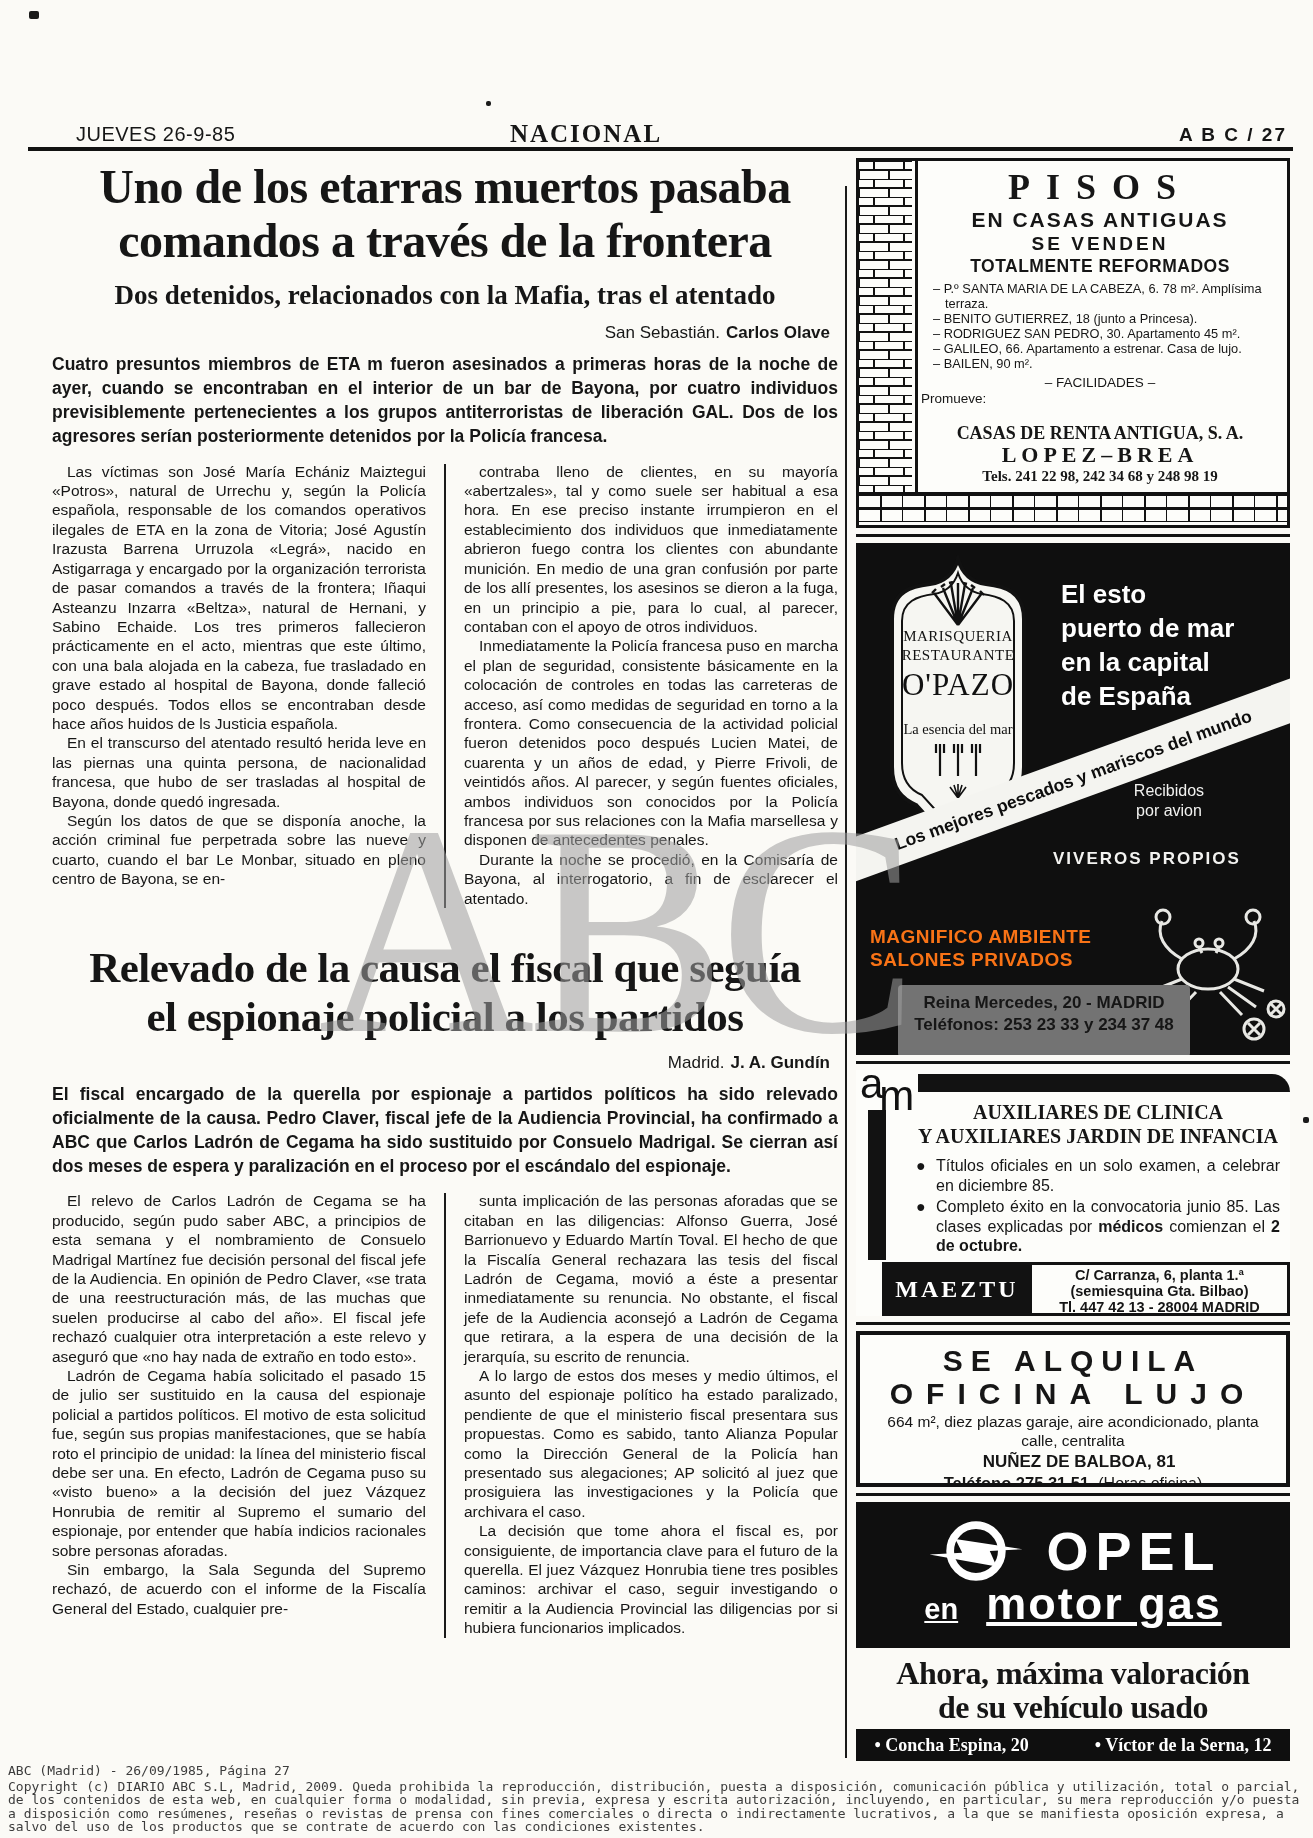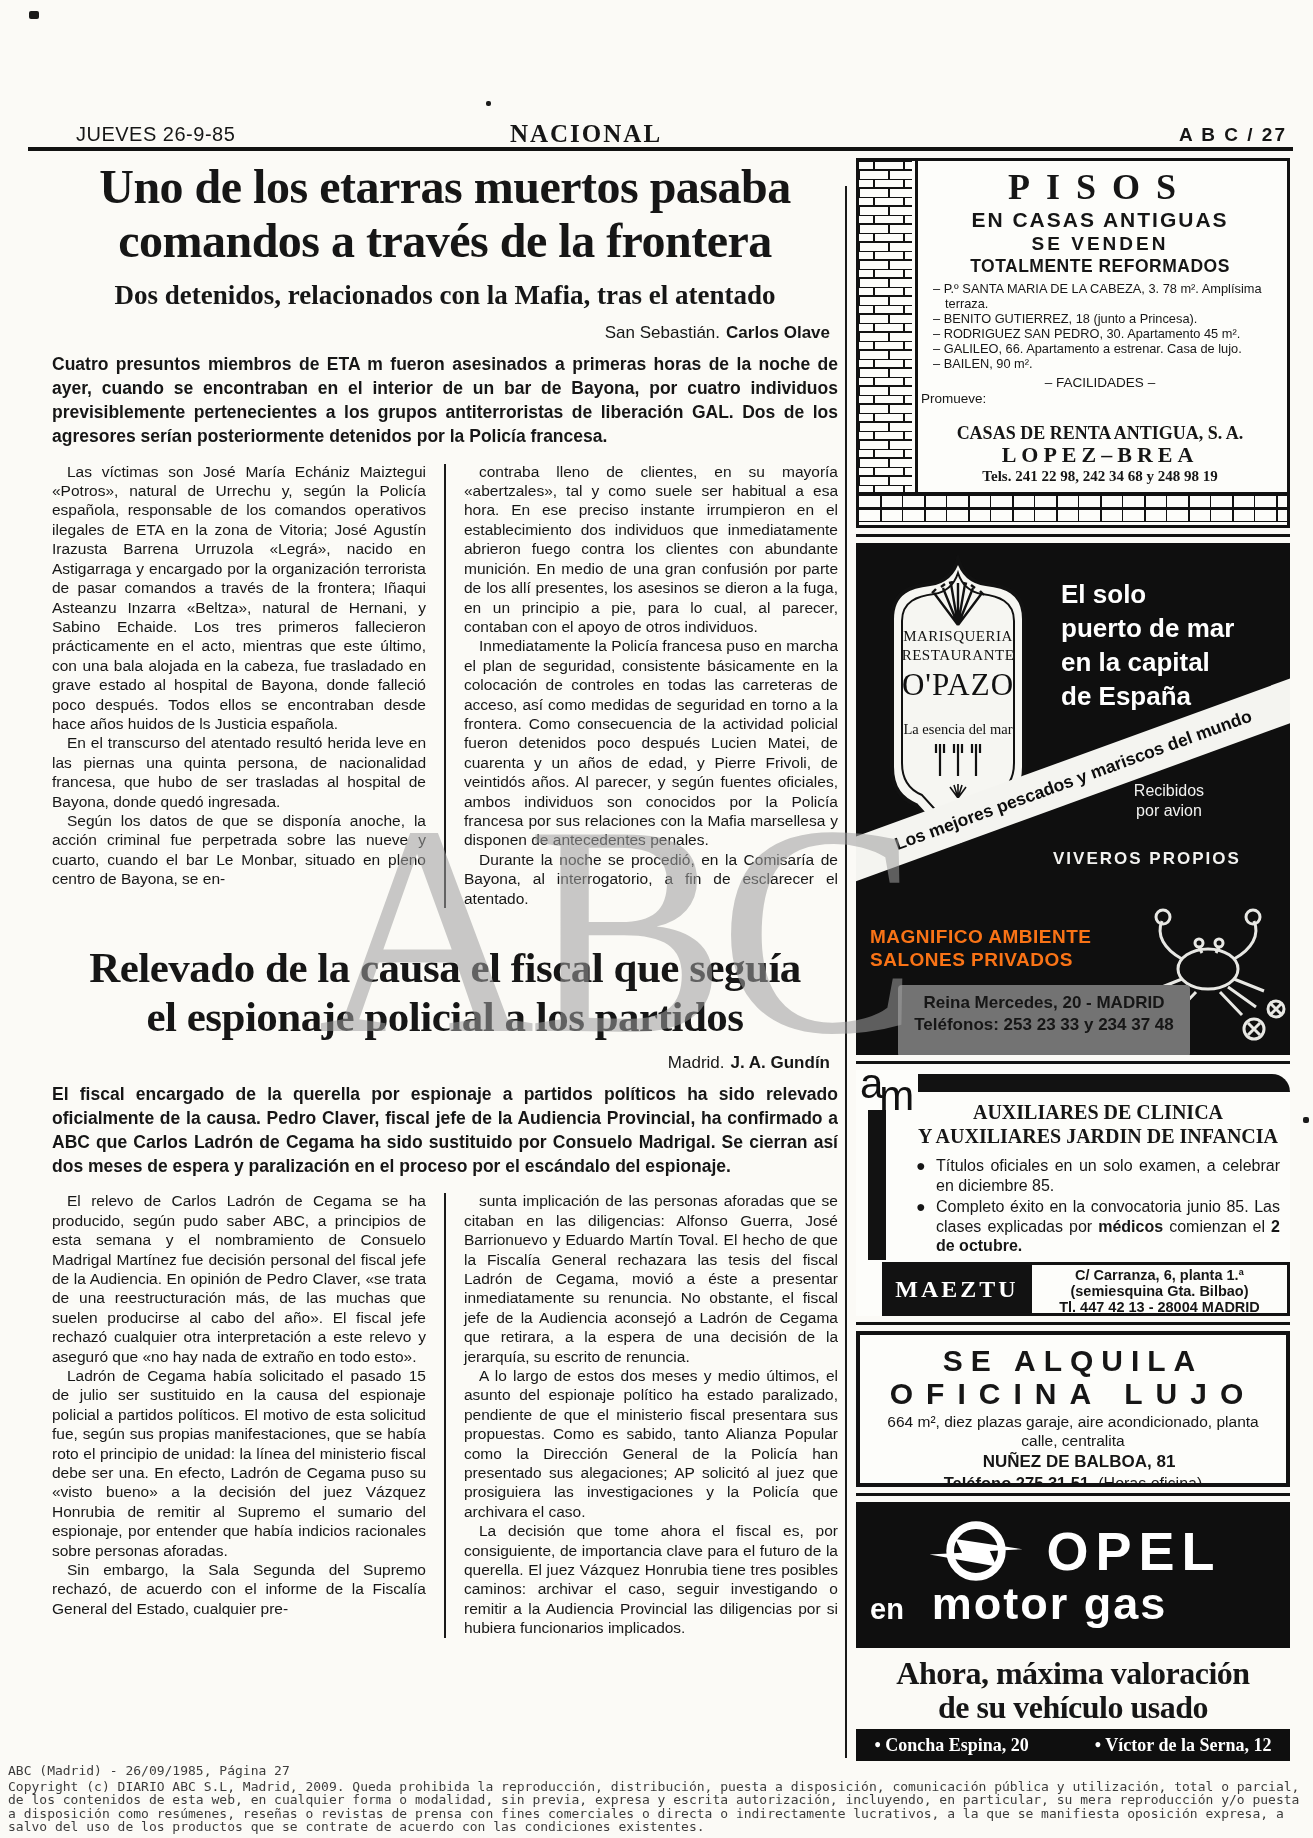--- a/index.html
+++ b/index.html
@@ -82,21 +82,21 @@
   .ofi-l1{font-weight:900;font-size:30px;letter-spacing:8px;line-height:32px;}
   .ofi-l2{font-weight:900;font-size:30px;letter-spacing:13px;line-height:34px;}
   .ofi-desc{font-size:15.5px;line-height:19px;width:94%;margin:1px auto 0 auto;}
   .ofi-addr{font-weight:bold;font-size:17px;line-height:22px;margin-top:1px;padding-left:12px;}
   .ofi-phone{font-size:16px;line-height:20px;}
   .ofi-phone b{font-size:16.5px;}
   
   .opel-box{height:146px;background:#0f0f0f;color:#fff;padding:8px 14px;box-sizing:border-box;display:flex;flex-direction:column;justify-content:center;}
   .opel-row1{display:flex;align-items:center;justify-content:center;gap:18px;}
   .opel-brand{font-weight:900;font-size:54px;letter-spacing:7px;line-height:60px;}
-  .opel-row2{display:flex;align-items:baseline;gap:28px;margin-top:-4px;}
+  .opel-row2{display:flex;align-items:baseline;justify-content:center;gap:28px;margin-top:-4px;text-decoration:underline;}
   .opel-en{font-weight:800;font-size:29px;}
   .opel-brand2{font-weight:800;font-size:45px;letter-spacing:2px;line-height:52px;}
   .opel-claim{font-family:"Liberation Serif",serif;font-weight:bold;font-size:32px;line-height:34px;text-align:center;margin-top:8px;letter-spacing:-.5px;}
   .opel-bar{height:32px;background:#0f0f0f;color:#fff;display:flex;align-items:center;justify-content:center;gap:66px;font-family:"Liberation Serif",serif;font-weight:bold;font-size:18px;margin-top:5px;}
   
   .watermark{position:absolute;left:318px;top:780px;font-family:"Liberation Serif",serif;font-size:300px;line-height:1;color:#9f9f9f;opacity:.55;letter-spacing:-8px;z-index:40;pointer-events:none;}
   .footer{position:absolute;left:8px;top:1764px;width:1300px;font-family:"DejaVu Sans Mono",monospace;font-size:13px;line-height:13.6px;color:#3c3c3c;z-index:5;}
   .footer-line1{margin-bottom:2px;}
   .speck{position:absolute;background:#1a1a1a;border-radius:2px;}
 </style>
@@ -183,21 +183,21 @@
             </defs>
           <rect width="428" height="27" fill="url(#bp2)"></rect>
         </svg>
       </div>
       <div class="pisos-body">
         <div class="pisos-title">PISOS</div>
         <div class="pisos-sub1">EN CASAS ANTIGUAS</div>
         <div class="pisos-sub2">SE VENDEN</div>
         <div class="pisos-sub3">TOTALMENTE REFORMADOS</div>
         <div class="pisos-list">
-          <div class="pisos-item">– P.º SANTA MARIA DE LA CABEZA, 3. 78 m². Amplísima terraza.</div>
+          <div class="pisos-item">– P.º SANTA MARIA DE LA CABEZA, 6. 78 m². Amplísima terraza.</div>
           <div class="pisos-item">– BENITO GUTIERREZ, 18 (junto a Princesa).</div>
           <div class="pisos-item">– RODRIGUEZ SAN PEDRO, 30. Apartamento 45 m².</div>
           <div class="pisos-item">– GALILEO, 66. Apartamento a estrenar. Casa de lujo.</div>
           <div class="pisos-item">– BAILEN, 90 m².</div>
         </div>
         <div class="pisos-fac">– FACILIDADES –</div>
         <div class="pisos-prom">Promueve:</div>
         <div class="pisos-comp">CASAS DE RENTA ANTIGUA, S. A.</div>
         <div class="pisos-brand">LOPEZ–BREA</div>
         <div class="pisos-tels">Tels. 241 22 98, 242 34 68 y 248 98 19</div>
@@ -229,21 +229,21 @@
               <path d="M23 2 V11 M27 2 V13 M31 2 V11 M27 13 V34"></path>
               <path d="M41 2 V11 M45 2 V13 M49 2 V11 M45 13 V34"></path>
             </g>
           </svg>
           <svg width="20" height="14" viewBox="0 0 20 14" xmlns="http://www.w3.org/2000/svg" style="margin-top:6px">
             <path d="M10 14 L2 3 M10 14 L6 1 M10 14 L10 0 M10 14 L14 1 M10 14 L18 3" stroke="#111" stroke-width="1.6" fill="none"></path>
           </svg>
         </div>
       </div>
       <div class="opazo-claim">
-        <span>El solo</span>
+        <span>El esto</span>
         <span>puerto de mar</span>
         <span>en la capital</span>
         <span>de España</span>
       </div>
       <div class="ribbon">Los mejores pescados y mariscos del mundo</div>
       <div class="recibidos">
         <div>Recibidos</div>
         <div>por avion</div>
       </div>
       <div class="viveros">VIVEROS PROPIOS</div>

